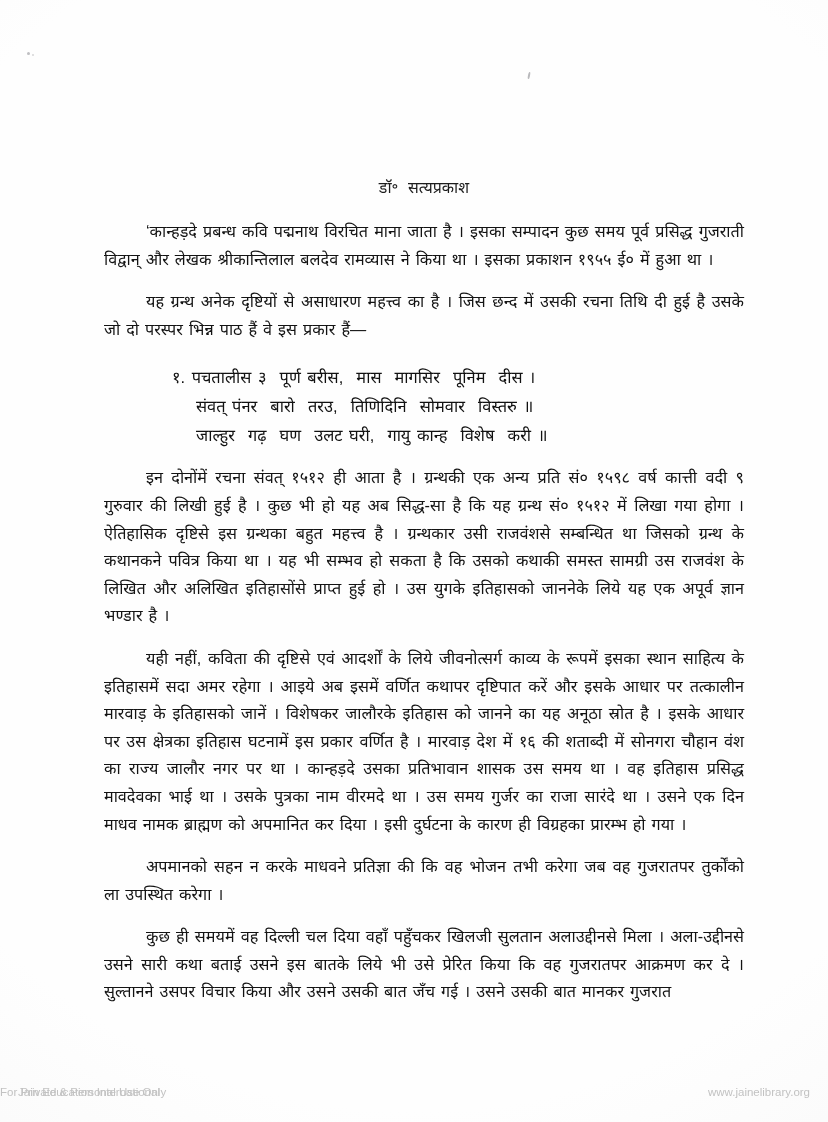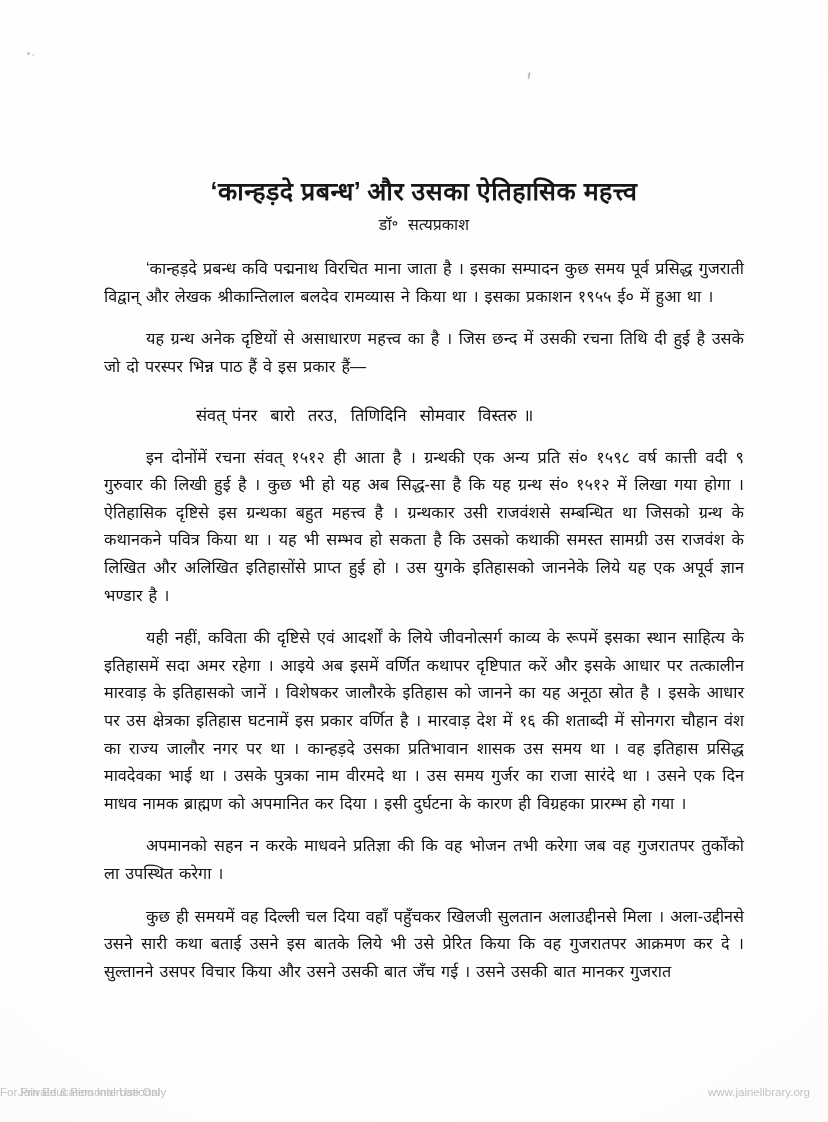--- a/index.html
+++ b/index.html
@@ -129,29 +129,30 @@
 
 <div class="page">
 
   <div class="scan-tone"></div>
   <div class="speck s1"></div>
   <div class="speck s2"></div>
   <div class="speck s3"></div>
 
   <div class="content">
 
-    <h1 class="doc-title">‘कान्हड़दे प्रबन्ध’ और उसका ऐतिहासिक महत्त्व</h1>
     <div class="doc-author">डॉ॰ सत्यप्रकाश</div>
 
     <p class="para">‘कान्हड़दे प्रबन्ध कवि पद्मनाथ  विरचित माना  जाता है । इसका  सम्पादन कुछ समय  पूर्व प्रसिद्ध गुजराती विद्वान् और लेखक श्रीकान्तिलाल बलदेव  रामव्यास ने किया था ।   इसका प्रकाशन १९५५ ई० में हुआ था ।</p>
 
     <p class="para tight">यह ग्रन्थ अनेक दृष्टियों से असाधारण महत्त्व का है । जिस छन्द में  उसकी रचना  तिथि दी हुई है उसके जो दो परस्पर भिन्न पाठ हैं वे इस प्रकार हैं—</p>
 
     <div class="verse-block">
+      <div class="verse-line"><span>१.</span> <span>पचतालीस ३  पूर्ण बरीस,  मास  मागसिर  पूनिम  दीस ।</span></div>
       <div class="verse-line cont">संवत् पंनर  बारो  तरउ,  तिणिदिनि  सोमवार  विस्तरु ॥</div>
+      <div class="verse-line cont">जाल्हुर  गढ़  घण  उलट घरी,  गायु कान्ह  विशेष  करी ॥</div>
     </div>
 
     <p class="para">इन दोनोंमें रचना संवत् १५१२ ही आता है ।  ग्रन्थकी  एक  अन्य  प्रति  सं०  १५९८  वर्ष कात्ती वदी ९ गुरुवार की लिखी हुई है । कुछ भी हो यह अब सिद्ध-सा है  कि यह ग्रन्थ सं० १५१२ में लिखा गया होगा ।  ऐतिहासिक दृष्टिसे इस ग्रन्थका बहुत महत्त्व है ।   ग्रन्थकार उसी   राजवंशसे सम्बन्धित था जिसको ग्रन्थ के कथानकने पवित्र किया था । यह भी  सम्भव हो  सकता है कि  उसको कथाकी  समस्त सामग्री उस राजवंश के लिखित और अलिखित इतिहासोंसे प्राप्त हुई हो ।   उस युगके इतिहासको  जाननेके लिये यह एक अपूर्व ज्ञान भण्डार है ।</p>
 
     <p class="para">यही नहीं, कविता की दृष्टिसे एवं आदर्शों के लिये जीवनोत्सर्ग  काव्य के रूपमें इसका स्थान साहित्य के इतिहासमें सदा  अमर रहेगा ।   आइये अब इसमें  वर्णित कथापर  दृष्टिपात करें और   इसके आधार पर तत्कालीन मारवाड़ के इतिहासको जानें ।   विशेषकर जालौरके इतिहास को जानने का यह अनूठा स्रोत है । इसके आधार पर उस क्षेत्रका इतिहास घटनामें इस प्रकार वर्णित है ।   मारवाड़ देश में  १६ की शताब्दी में सोनगरा चौहान वंश का राज्य जालौर नगर पर था ।   कान्हड़दे उसका प्रतिभावान  शासक उस समय था । वह इतिहास प्रसिद्ध मावदेवका भाई था । उसके पुत्रका नाम वीरमदे था ।   उस समय गुर्जर का राजा सारंदे था ।   उसने एक दिन माधव नामक ब्राह्मण को अपमानित कर दिया ।   इसी दुर्घटना के कारण ही विग्रहका प्रारम्भ हो गया ।</p>
 
     <p class="para">अपमानको सहन न करके माधवने प्रतिज्ञा की कि वह भोजन तभी करेगा जब वह गुजरातपर तुर्कोंको ला उपस्थित करेगा ।</p>
 
     <p class="para">कुछ ही समयमें वह दिल्ली चल दिया वहाँ पहुँचकर खिलजी  सुलतान  अलाउद्दीनसे मिला ।  अला-उद्दीनसे उसने सारी कथा बताई उसने इस बातके  लिये भी उसे प्रेरित  किया कि वह  गुजरातपर आक्रमण कर दे । सुल्तानने उसपर विचार किया और उसने उसकी बात जँच गई । उसने उसकी बात मानकर गुजरात</p>
 

